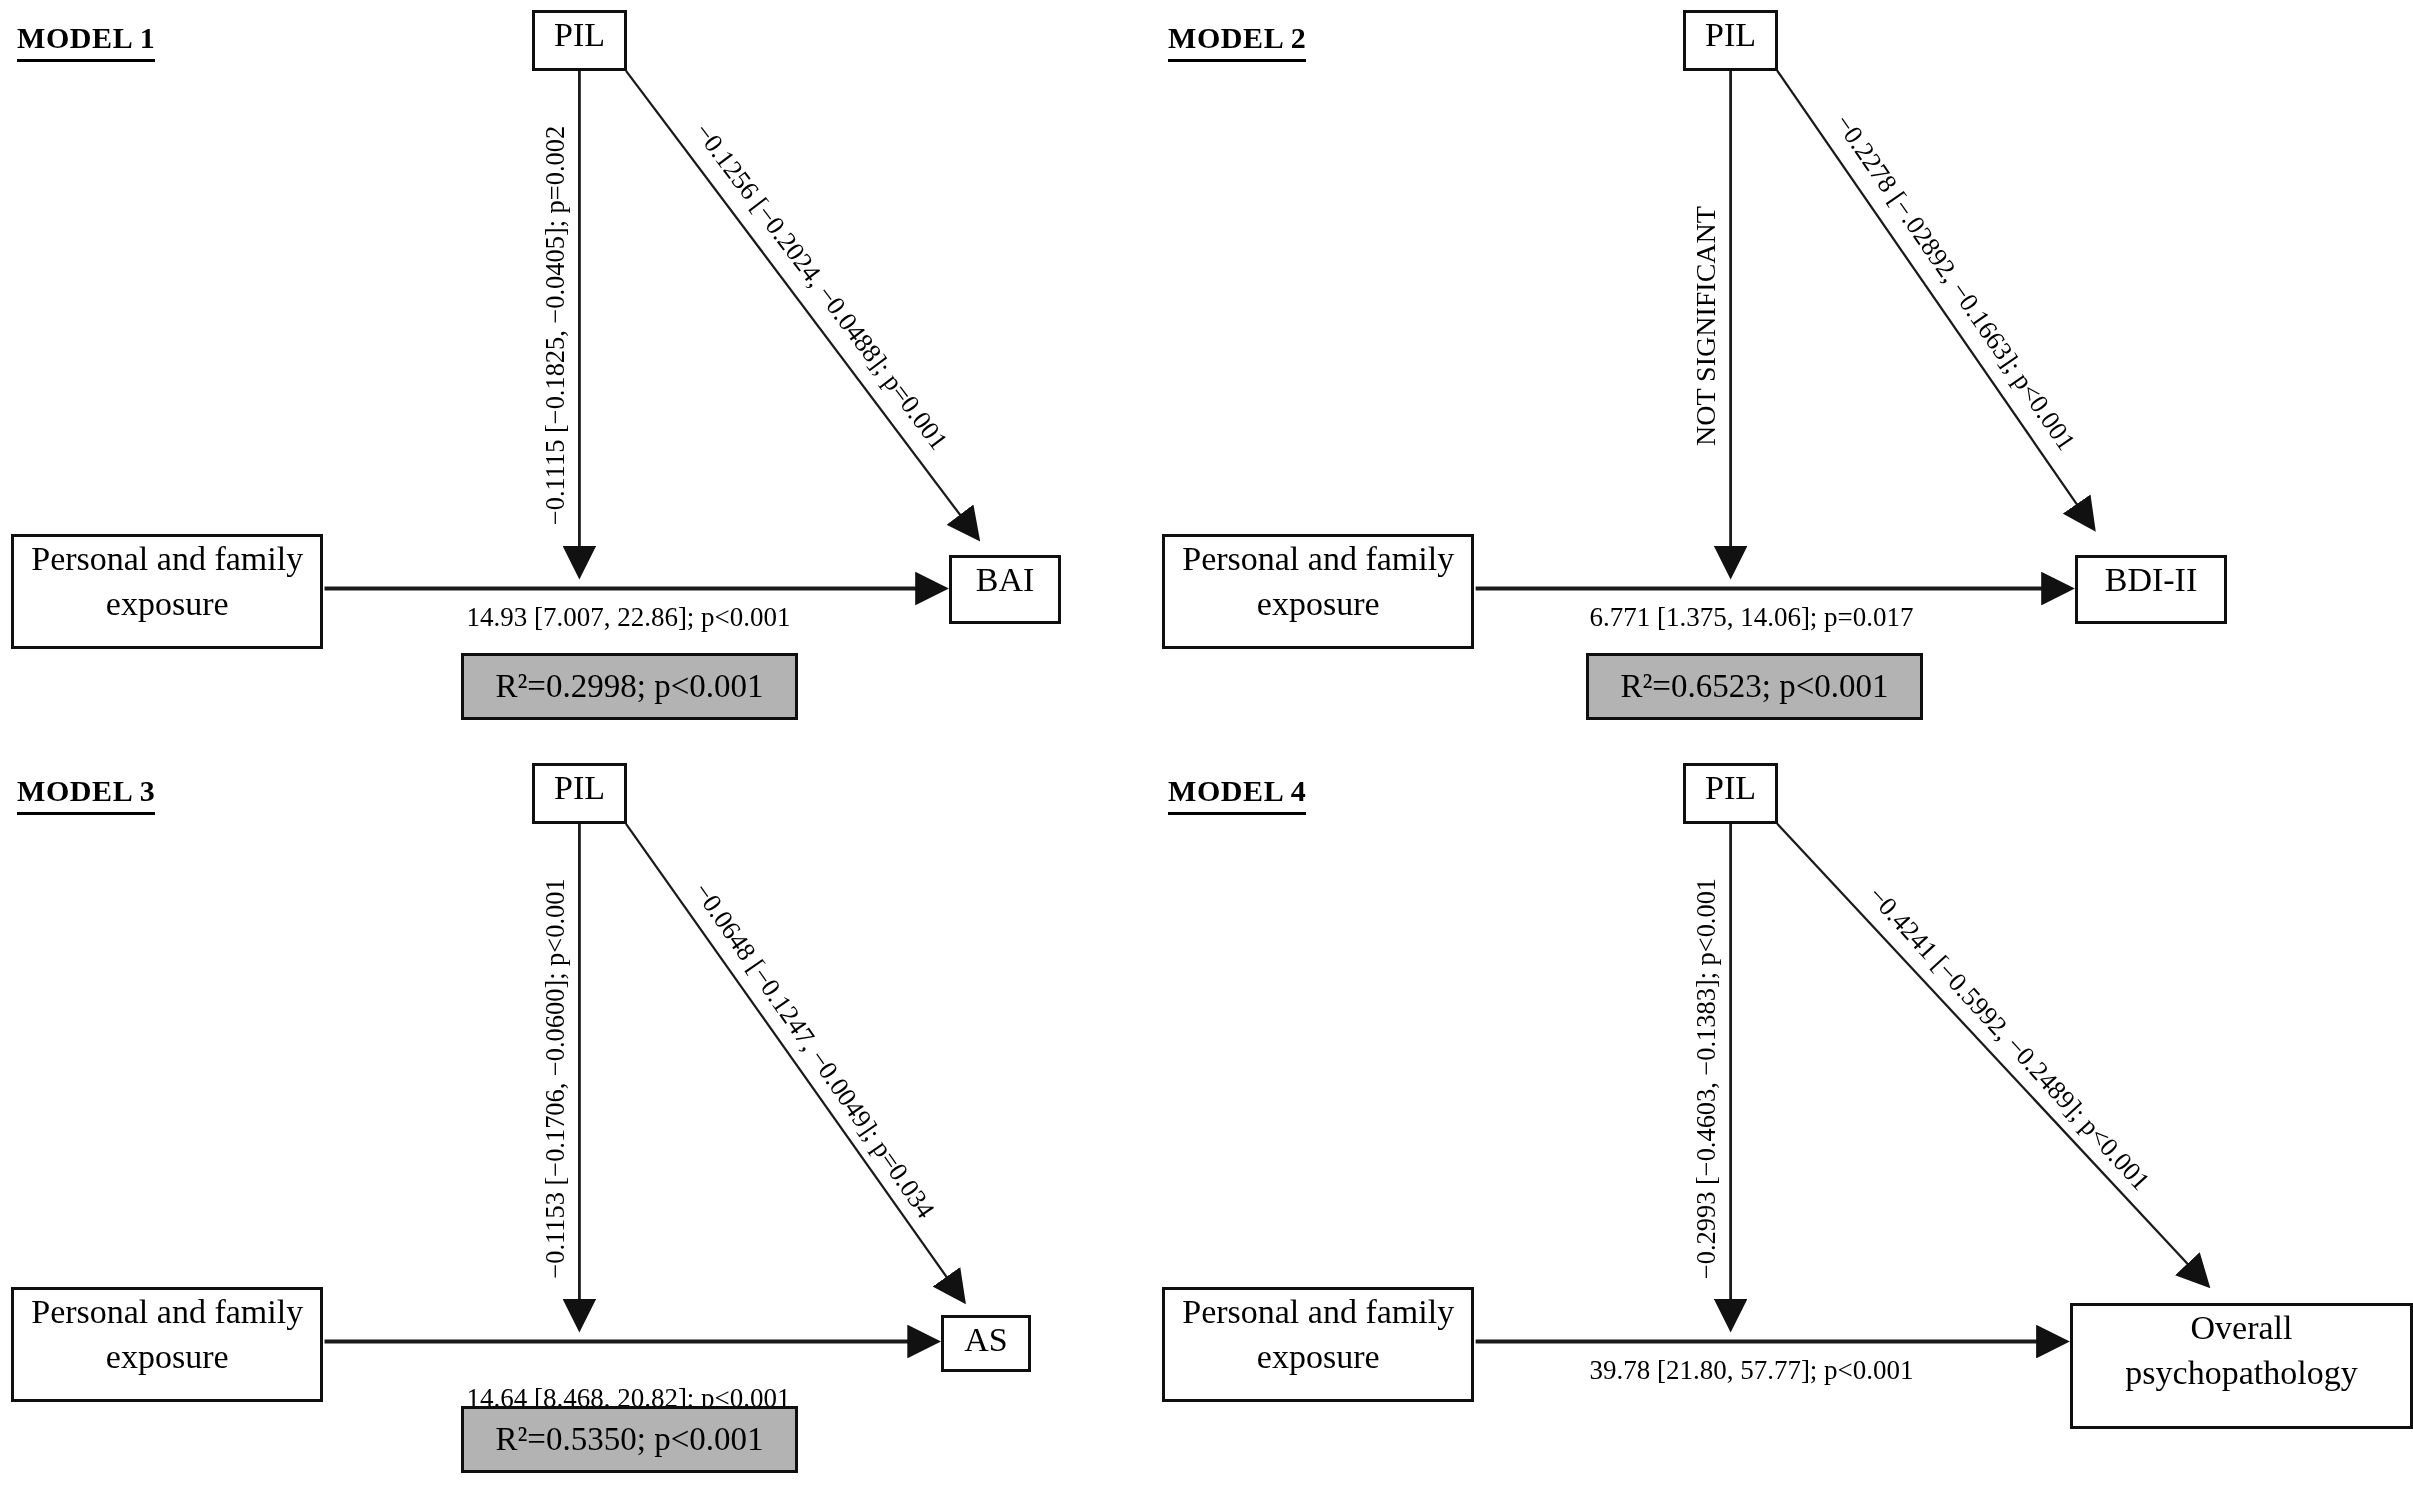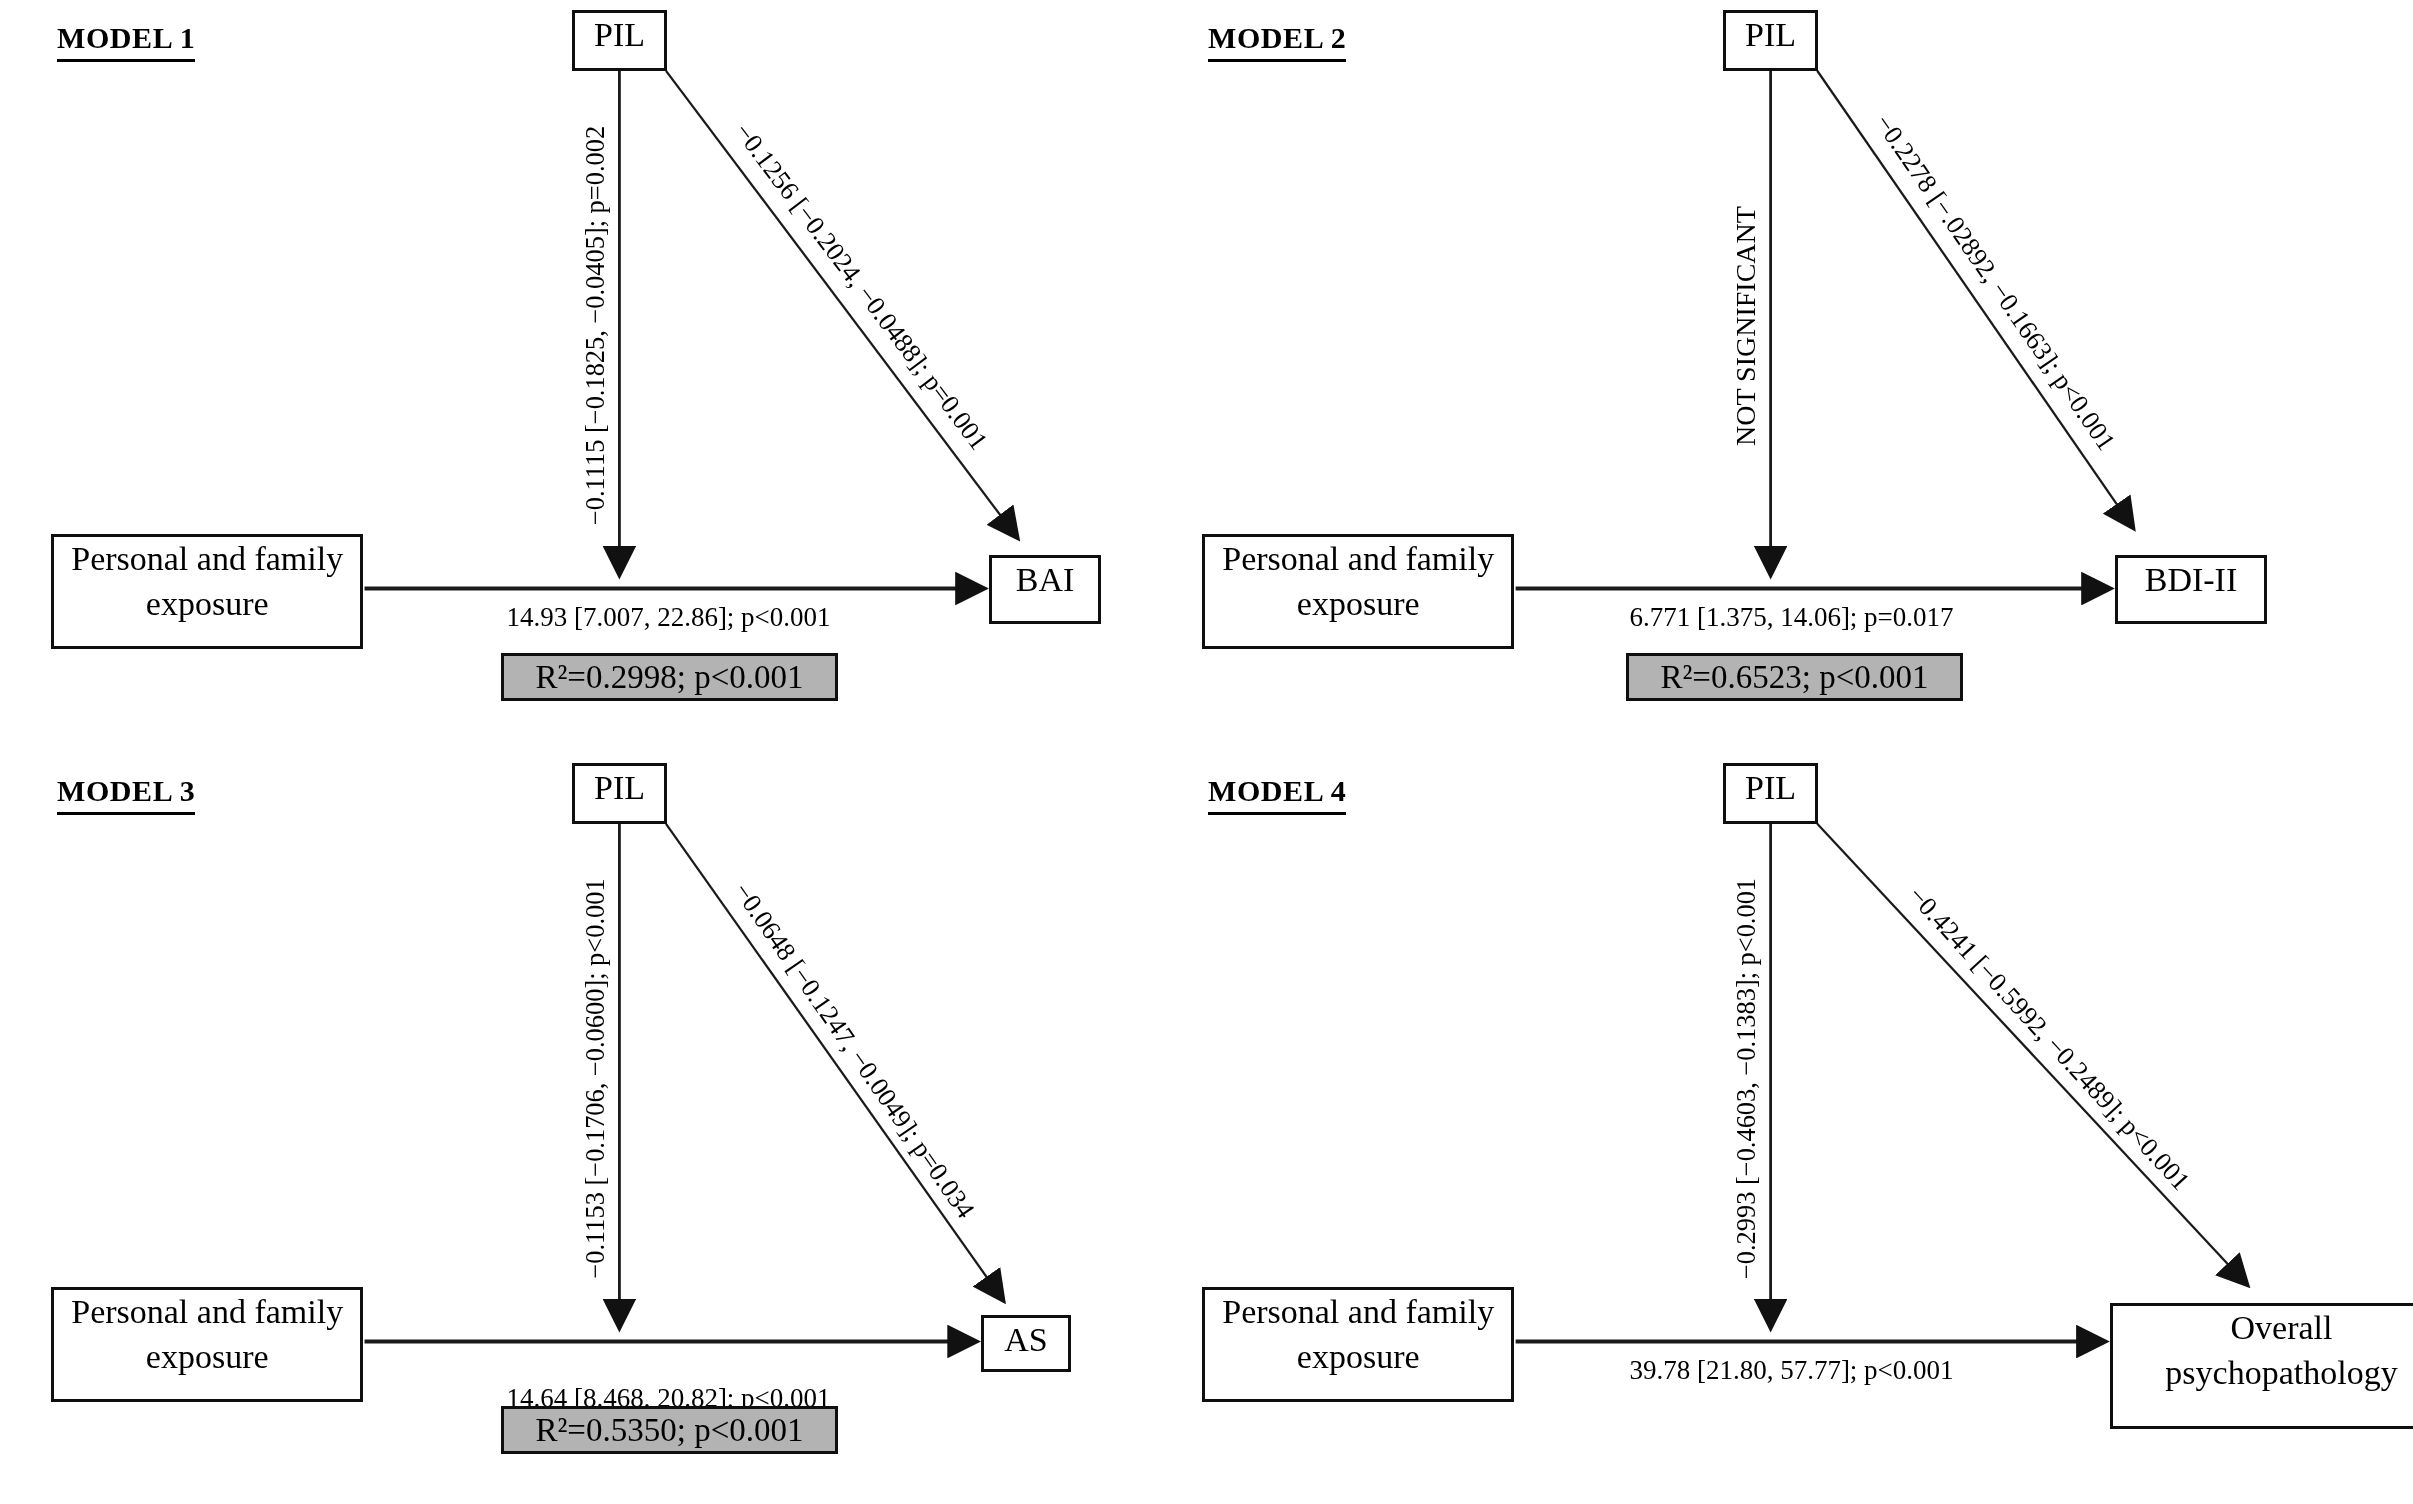--- a/index.html
+++ b/index.html
@@ -1,33 +1,33 @@
 <!DOCTYPE html>
 <html style="--r2fill: #b3b3b3; --boxborder: #0f0f0f; --arrow: #1a1a1a;font-size:9px"><head>
 <meta charset="utf-8">
 <style>
   html,body{margin:0;padding:0;background:#ffffff;}
   body{width:2413px;height:1505px;font-family:"Liberation Serif","DejaVu Serif",serif;color:#000;}
   .stage{position:relative;width:2413px;height:1505px;overflow:hidden;background:#fff;}
-  .panel{position:absolute;margin-left:40px;}
+  .panel{position:absolute;}
   .arrows{position:absolute;left:0;top:0;width:100%;height:100%;}
   .arrows line{stroke:var(--arrow,#1a1a1a);}
   .ln-v{stroke-width:5px;}
   .ln-d{stroke-width:4px;}
   .ln-h{stroke-width:7px;}
   .title{position:absolute;left:17px;top:21.3px;font-size:30px;font-weight:700;letter-spacing:0.6px;
          border-bottom:3.9px solid #000;padding-bottom:3.4px;white-space:nowrap;}
   .box{position:absolute;box-sizing:border-box;border:3.4px solid var(--boxborder,#0f0f0f);background:#fff;
        display:flex;align-items:flex-start;justify-content:center;text-align:center;
        font-size:34px;line-height:1.32;padding:0 5.6px;}
   .lbl{position:absolute;font-size:26.4px;white-space:nowrap;}
   .vlabel{width:506px;text-align:center;transform:rotate(-90deg);transform-origin:center;}
   .dlabel{width:674px;text-align:center;transform-origin:center;}
   .clabel{width:359px;text-align:center;font-size:27px;}
-  .r2box{position:absolute;box-sizing:border-box;width:337px;height:48px;
+  .r2box{position:absolute;box-sizing:border-box;width:337px;height:67px;
          background:var(--r2fill,#b3b3b3);border:3.4px solid var(--boxborder,#0f0f0f);
          display:flex;align-items:center;justify-content:center;font-size:33px;}
 </style>
 </head>
 <body>
 
 <div class="stage">
 
   <div class="panel" style="left:0;top:0;width:1206px;height:752px;">
     <svg class="arrows" viewBox="0 0 2148 1339">

